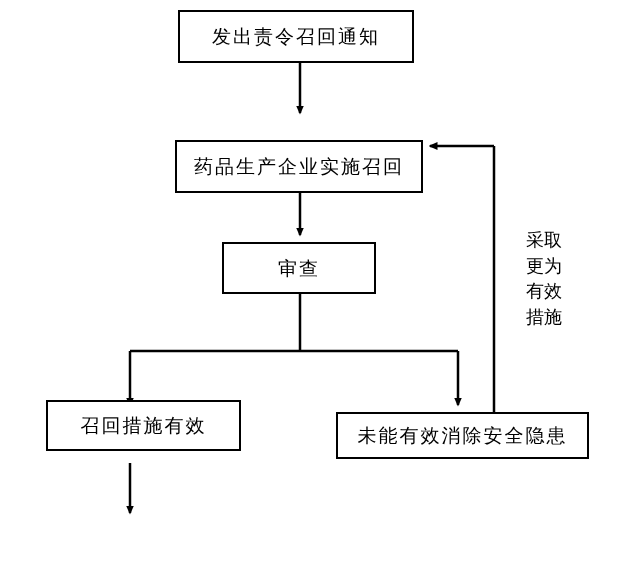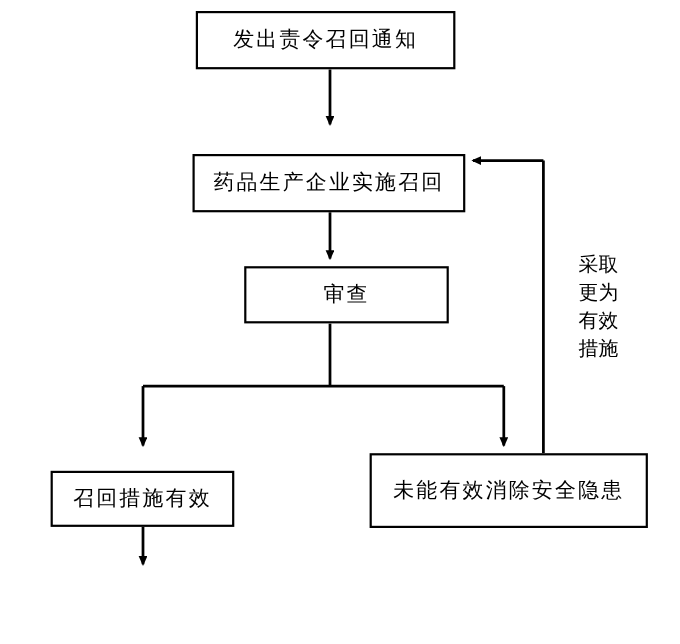--- a/index.html
+++ b/index.html
@@ -37,23 +37,23 @@
     line-height: 1;
     white-space: nowrap;
   }
   .node-label {
     display: block;
     font-size: 19px;
     letter-spacing: 2px;
   }
   #node-notice   { left: 178px; top: 10px;  width: 236px; height: 53px; justify-content: center; }
   #node-execute  { left: 175px; top: 120px; width: 248px; height: 53px; margin-top: 20px; }
-  #node-review   { left: 222px; top: 242px; width: 186px; height: 52px; }
-  #node-effective{ left: 46px;  top: 428px; width: 167px; height: 51px; text-align: center; }
-  #node-hazard   { left: 336px; top: 412px; width: 253px; height: 68px; }
+  #node-review   { left: 222px; top: 242px; width: 154px; height: 52px; }
+  #node-effective{ left: 46px;  top: 400px; width: 195px; height: 51px; text-align: center; }
+  #node-hazard   { left: 336px; top: 412px; width: 253px; height: 47px; }
   #node-destroy  { left: 38px;  top: 520px; width: 193px; height: 52px; }
 
   .side-label {
     position: absolute;
     left: 500px;
     top: 228px;
     width: 62px;
     display: flex;
     flex-direction: row-reverse;
     justify-content: flex-start;

